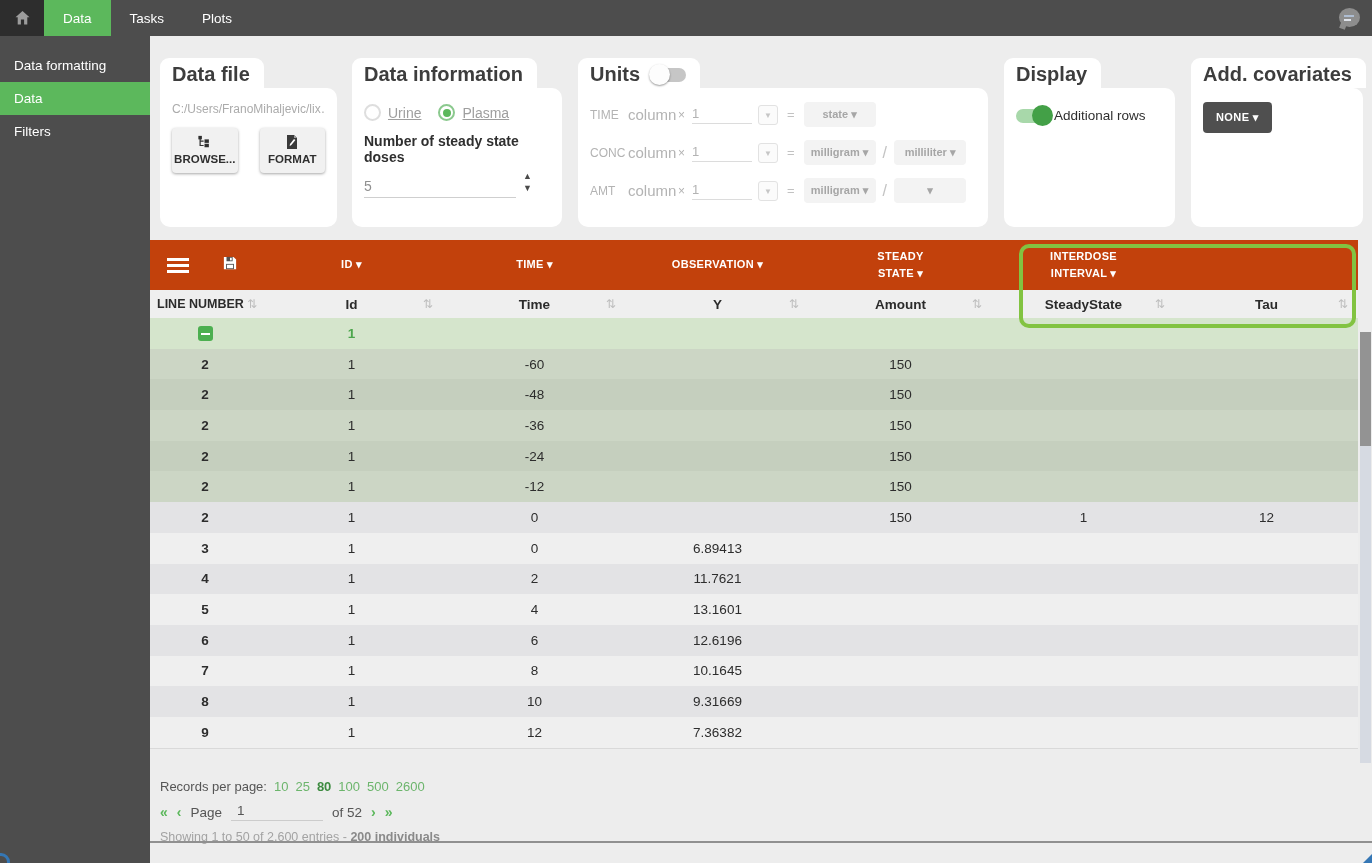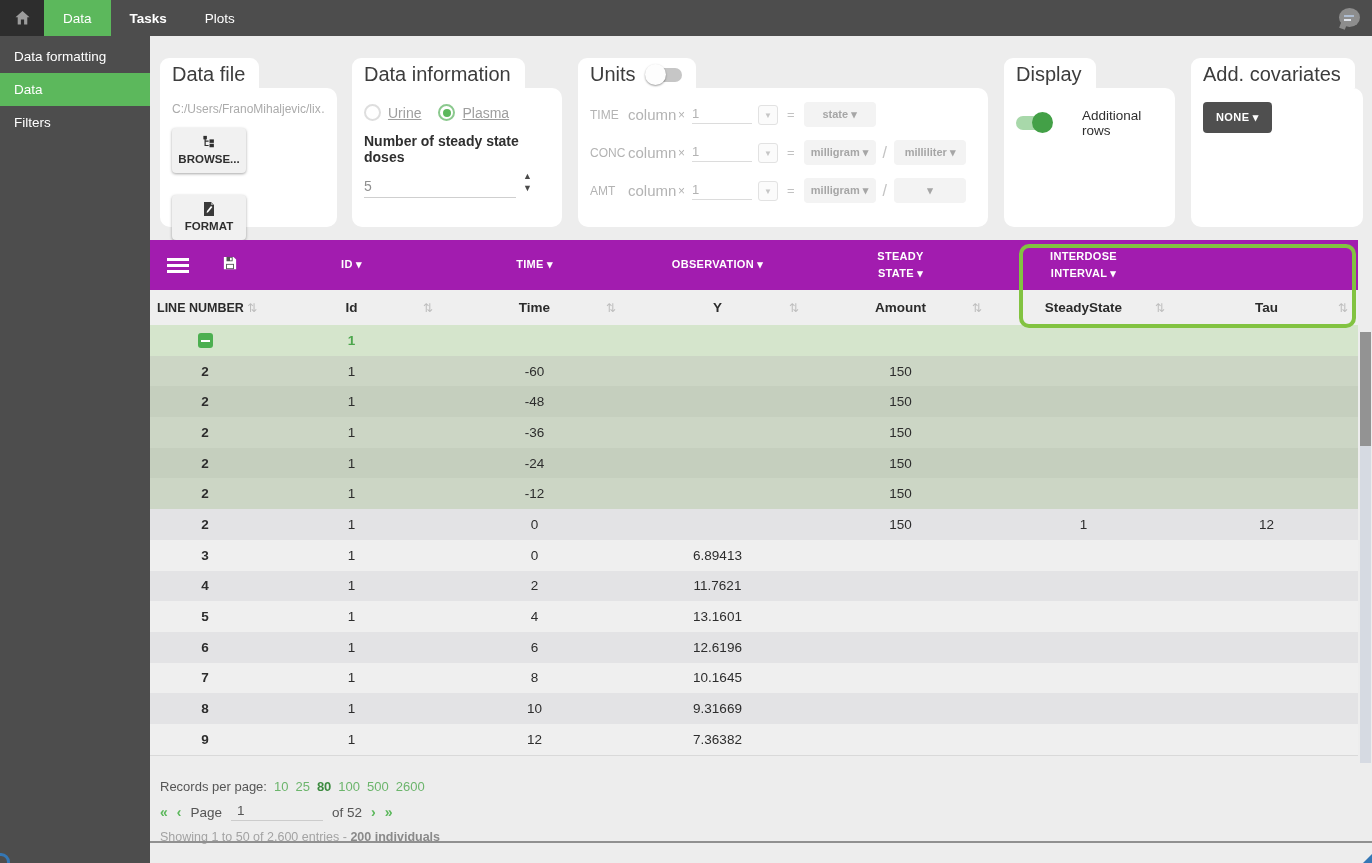--- a/index.html
+++ b/index.html
@@ -5,48 +5,48 @@
   * { margin:0; padding:0; box-sizing:border-box; }
   body { font-family:"Liberation Sans", sans-serif; background:#ededed; }
   .page { position:relative; width:1372px; height:863px; background:#ededed; overflow:hidden; }
 
   
   .topbar { position:absolute; top:0; left:0; width:1372px; height:36px; background:#4d4d4d; display:flex; align-items:stretch; z-index:20; }
   .home-sq { width:44px; background:#2d2d2d; display:flex; align-items:center; justify-content:center; cursor:pointer; }
   .tabs { display:flex; }
   .top-tab { padding:0 19px; color:#fff; font-size:13.5px; display:flex; align-items:center; cursor:pointer; }
   .top-tab.active { background:#5cb85c; }
-  .top-tab.bold { font-weight:bold; }
+  .top-tab.bold { font-weight:normal; }
   .chat { position:absolute; right:12px; top:8px; width:21px; height:20px; cursor:pointer; }
   .chat .bubble { position:relative; width:21px; height:19px; background:#8d8d8d; border-radius:50%; }
   .chat .bubble:after { content:""; position:absolute; left:1px; bottom:-2px; width:6px; height:6px; background:#8d8d8d; transform:rotate(20deg); }
   .chat .l1 { position:absolute; left:5px; top:7px; width:10px; height:2px; background:#aebdd2; }
   .chat .l2 { position:absolute; left:5px; top:11px; width:7px; height:2px; background:#dfe3ea; }
 
   
-  .sidebar { position:absolute; top:36px; left:0; width:150px; height:827px; background:#4d4d4d; z-index:15; padding-top:4px; }
+  .sidebar { position:absolute; top:36px; left:0; width:150px; height:827px; background:#4d4d4d; z-index:15; padding-top:13px; }
   .side-item { padding:9px 14px; color:#fff; font-size:13.5px; cursor:pointer; }
   .side-item.active { background:#5cb85c; }
   .blue-arc { position:absolute; left:-8px; bottom:-8px; width:18px; height:18px; border:3px solid #3577b5; border-radius:50%; }
 
   
   .main { position:absolute; top:36px; left:150px; width:1222px; height:827px; }
 
   
   .card { position:absolute; top:22px; }
-  .card-head { display:inline-flex; align-items:center; background:#fff; border-radius:9px 9px 0 0; padding:3px 14px 0 12px; font-size:20px; color:#3d3d3d; height:30px; white-space:nowrap; }
+  .card-head { display:inline-flex; align-items:center; background:#fff; border-radius:9px 9px 0 0; padding:3px 14px 0 12px; font-size:20px; color:#3d3d3d; height:30px; white-space:nowrap;font-weight:bold; }
   .card-body { background:#fff; border-radius:0 10px 10px 10px; height:139px; padding:10px 12px; }
   #card-datafile { left:10px; width:177px; }
   #card-datainfo { left:202px; width:210px; }
   #card-units    { left:428px; width:410px; }
   #card-display  { left:854px; width:171px; }
   #card-cov      { left:1041px; width:172px; }
 
   .df-path { font-size:12px; color:#ababab; margin:4px 0 12px; white-space:nowrap; overflow:hidden; }
-  .df-btns { display:flex; gap:22px;flex-direction:column; }
+  .df-btns { display:flex; gap:22px; }
   .df-btn { background:#f1f1f1; border-radius:4px; box-shadow:0 1px 3px rgba(0,0,0,.35); width:74px; padding:7px 0 8px; text-align:center; font-weight:bold; font-size:11.5px; color:#2f2f2f; cursor:pointer; }
   .df-btn .ic { display:block; height:16px; margin-bottom:2px; }
 
   .radio-row { display:flex; align-items:center; gap:7px; margin:6px 0 12px; }
   .radio { width:17px; height:17px; border-radius:50%; border:2px solid #dedede; background:#fff; position:relative; cursor:pointer; flex:none; }
   .radio.checked { border-color:#8bc98e; }
   .radio.checked:after { content:""; position:absolute; left:2.5px; top:2.5px; width:8px; height:8px; border-radius:50%; background:#5cb85c; }
   .radio-label { font-size:14px; color:#9e9e9e; margin-right:10px;text-decoration:underline; }
   .ss-label { font-size:14px; font-weight:600; color:#2f2f2f; }
   .num-input { position:relative; margin-top:13px; width:168px; }
@@ -63,33 +63,33 @@
   .u-row { display:flex; align-items:center; margin:4px 0 13px; color:#b3b3b3; }
   .u-label { width:38px; font-size:12px; }
   .u-col { width:50px; font-size:15px; }
   .u-x { width:14px; font-size:12px; }
   .u-input { width:60px; border-bottom:1px solid #dcdcdc; font-size:13px; padding-bottom:2px; }
   .u-dd { width:20px; height:20px; border:1px solid #e2e2e2; border-radius:3px; margin-left:6px; text-align:center; color:#c6c6c6; font-size:8px; line-height:19px; background:#fbfbfb; cursor:pointer; }
   .u-eq { margin:0 9px; color:#c2c2c2; font-size:13px; }
   .u-chip { background:#f3f3f3; border-radius:4px; padding:6px 6px; font-size:11px; font-weight:bold; color:#a6a6a6; min-width:72px; text-align:center; cursor:pointer; white-space:nowrap; }
   .u-slash { margin:0 7px; color:#c2c2c2; }
 
-  .disp-row { display:flex; align-items:center; gap:32px; margin-top:10px; }
+  .disp-row { display:flex; align-items:center; gap:4px; margin-top:10px; }
   .disp-label { font-size:13.5px; color:#2f2f2f; }
 
   .none-btn { display:inline-block; background:#4f4f4f; color:#fff; font-weight:bold; font-size:11px; letter-spacing:.4px; padding:9px 13px; border-radius:4px; margin-top:4px; cursor:pointer; }
 
   
   .dtable { position:absolute; left:0; top:204px; width:1208px; }
-  .dh { display:flex; background:#a21caf; height:50px; color:#fff; position:relative; }
+  .dh { display:flex; background:#c2410c; height:50px; color:#fff; position:relative; }
   .dh-icons { width:110px; display:flex; align-items:center; padding-left:17px; gap:34px; flex:none; }
   .menu-ic { width:22px; height:15px; display:flex; flex-direction:column; justify-content:space-between; cursor:pointer; }
   .menu-ic i { display:block; height:3px; background:#fff; }
   .dh-cell { width:183px; display:flex; flex-direction:column; align-items:center; justify-content:center; font-size:11px; font-weight:bold; letter-spacing:.3px; cursor:pointer; line-height:1.55; text-align:center; flex:none; }
-  .lh { display:flex; background:#efefef; height:35px; align-items:center; font-weight:bold; font-size:13.5px; color:#2b2b2b; }
+  .lh { display:flex; background:#efefef; height:28px; align-items:center; font-weight:bold; font-size:13.5px; color:#2b2b2b; }
   .lh-cell { width:183px; position:relative; text-align:center; flex:none; }
   .lh-cell.first { width:110px; text-align:left; padding-left:7px; font-size:12.5px; }
   .sort { color:#bdbdbd; font-size:12px; font-weight:normal; cursor:pointer; }
   .sort-abs { position:absolute; right:10px; top:50%; transform:translateY(-50%); }
   .trow { display:flex; height:30.7px; align-items:center; font-size:13.5px; color:#2d2d2d; }
   .tcell { width:183px; text-align:center; flex:none; }
   .tcell.first { width:110px; font-weight:bold; }
   .r-group { background:#d5e5cc; }
   .r-add-a { background:#ccd6c5; }
   .r-add-b { background:#c5cfbe; }

